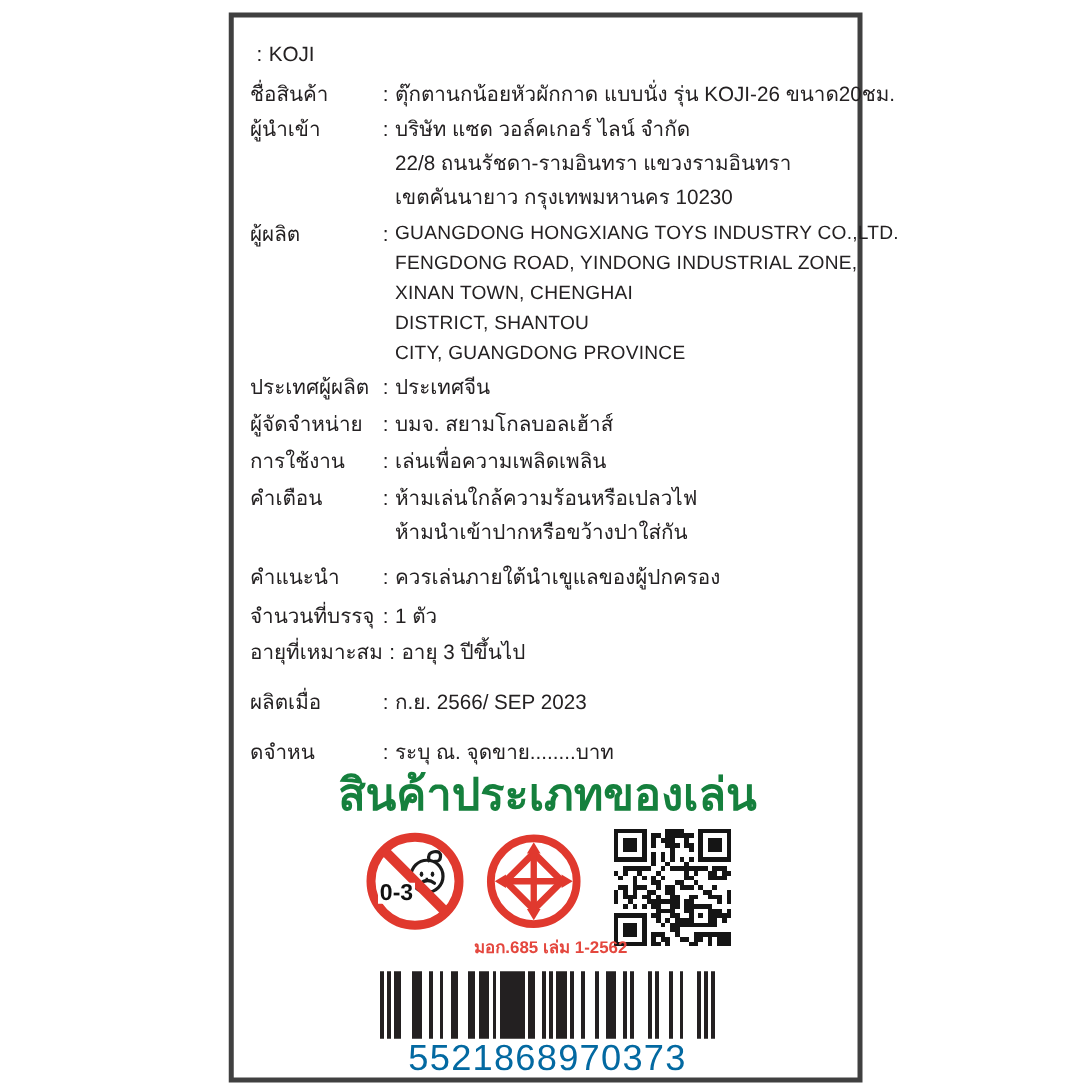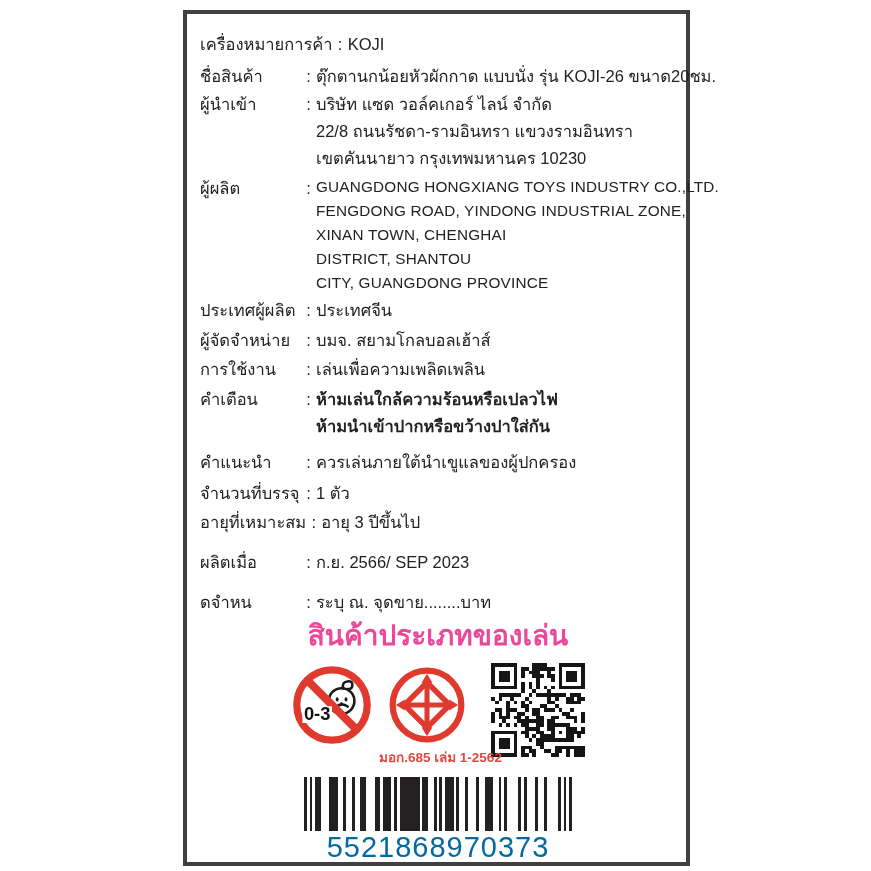--- a/index.html
+++ b/index.html
@@ -11,48 +11,47 @@
     position:absolute;left:183px;top:10px;width:507px;height:856px;
     box-sizing:border-box;background:#ffffff;border:4px solid #404040;
     padding:17px 10px 0 13px;
   }
   .field{display:flex;align-items:flex-start;font-size:16.5px;line-height:27px;}
   .flabel{flex:0 0 101px;white-space:nowrap;}
   .fcolon{flex:0 0 15px;text-align:center;}
   .fvalue{flex:1;min-width:0;}
   .fvalue div{white-space:nowrap;}
   .en .fvalue div{font-size:15.3px;line-height:24px;letter-spacing:0.2px;}
-  .boldval .fvalue div{font-weight:bold;}
+  .boldval .fvalue div{font-weight:normal;}
   .mb0{margin-bottom:0}.mb1{margin-bottom:1px}.mb2{margin-bottom:2px}
   .mb3{margin-bottom:3px}.mb4{margin-bottom:4px}.mb5{margin-bottom:5px}
   .mb9{margin-bottom:9px}.mb13{margin-bottom:13px}
   .category-heading{
-    font-weight:bold;font-size:28px;line-height:36px;text-align:center;
-    margin-top:2px;color:#ec4899;
+    font-weight:bold;font-size:36px;line-height:36px;text-align:center;
+    margin-top:2px;color:#15803d;
   }
   .marks-row{display:flex;justify-content:center;align-items:flex-start;margin-top:9px;height:97px;}
   .icon-no3{width:80px;height:80px;margin-top:2px;flex:none;}
   .tis-wrap{display:flex;flex-direction:column;align-items:center;margin-left:16px;width:78px;flex:none;text-align:right;}
   .icon-tis{width:78px;height:78px;margin-top:3px;}
   .tis-caption{
     white-space:nowrap;color:#e4473e;font-weight:bold;font-size:13.5px;
     margin-top:2px;transform:translateX(14px);
   }
   .qr{width:94px;height:94px;margin-left:25px;flex:none;}
   .barcode-block{margin-top:17px;text-align:center;}
   .barcode svg{display:block;margin:0 auto;}
   .barcode-number{font-size:29px;letter-spacing:1px;color:#0369a1;line-height:30px;margin-top:1px;}
 </style>
 </head>
 <body>
 
 <div class="sheet">
 
   <div class="field mb5">
-    <span class="flabel">เครื่องหมายการค้า</span>
     <span class="fcolon">:</span>
     <div class="fvalue">
         <div>KOJI</div>
       </div>
   </div>
 
   <div class="field mb1">
     <span class="flabel">ชื่อสินค้า</span>
     <span class="fcolon">:</span>
     <div class="fvalue">

